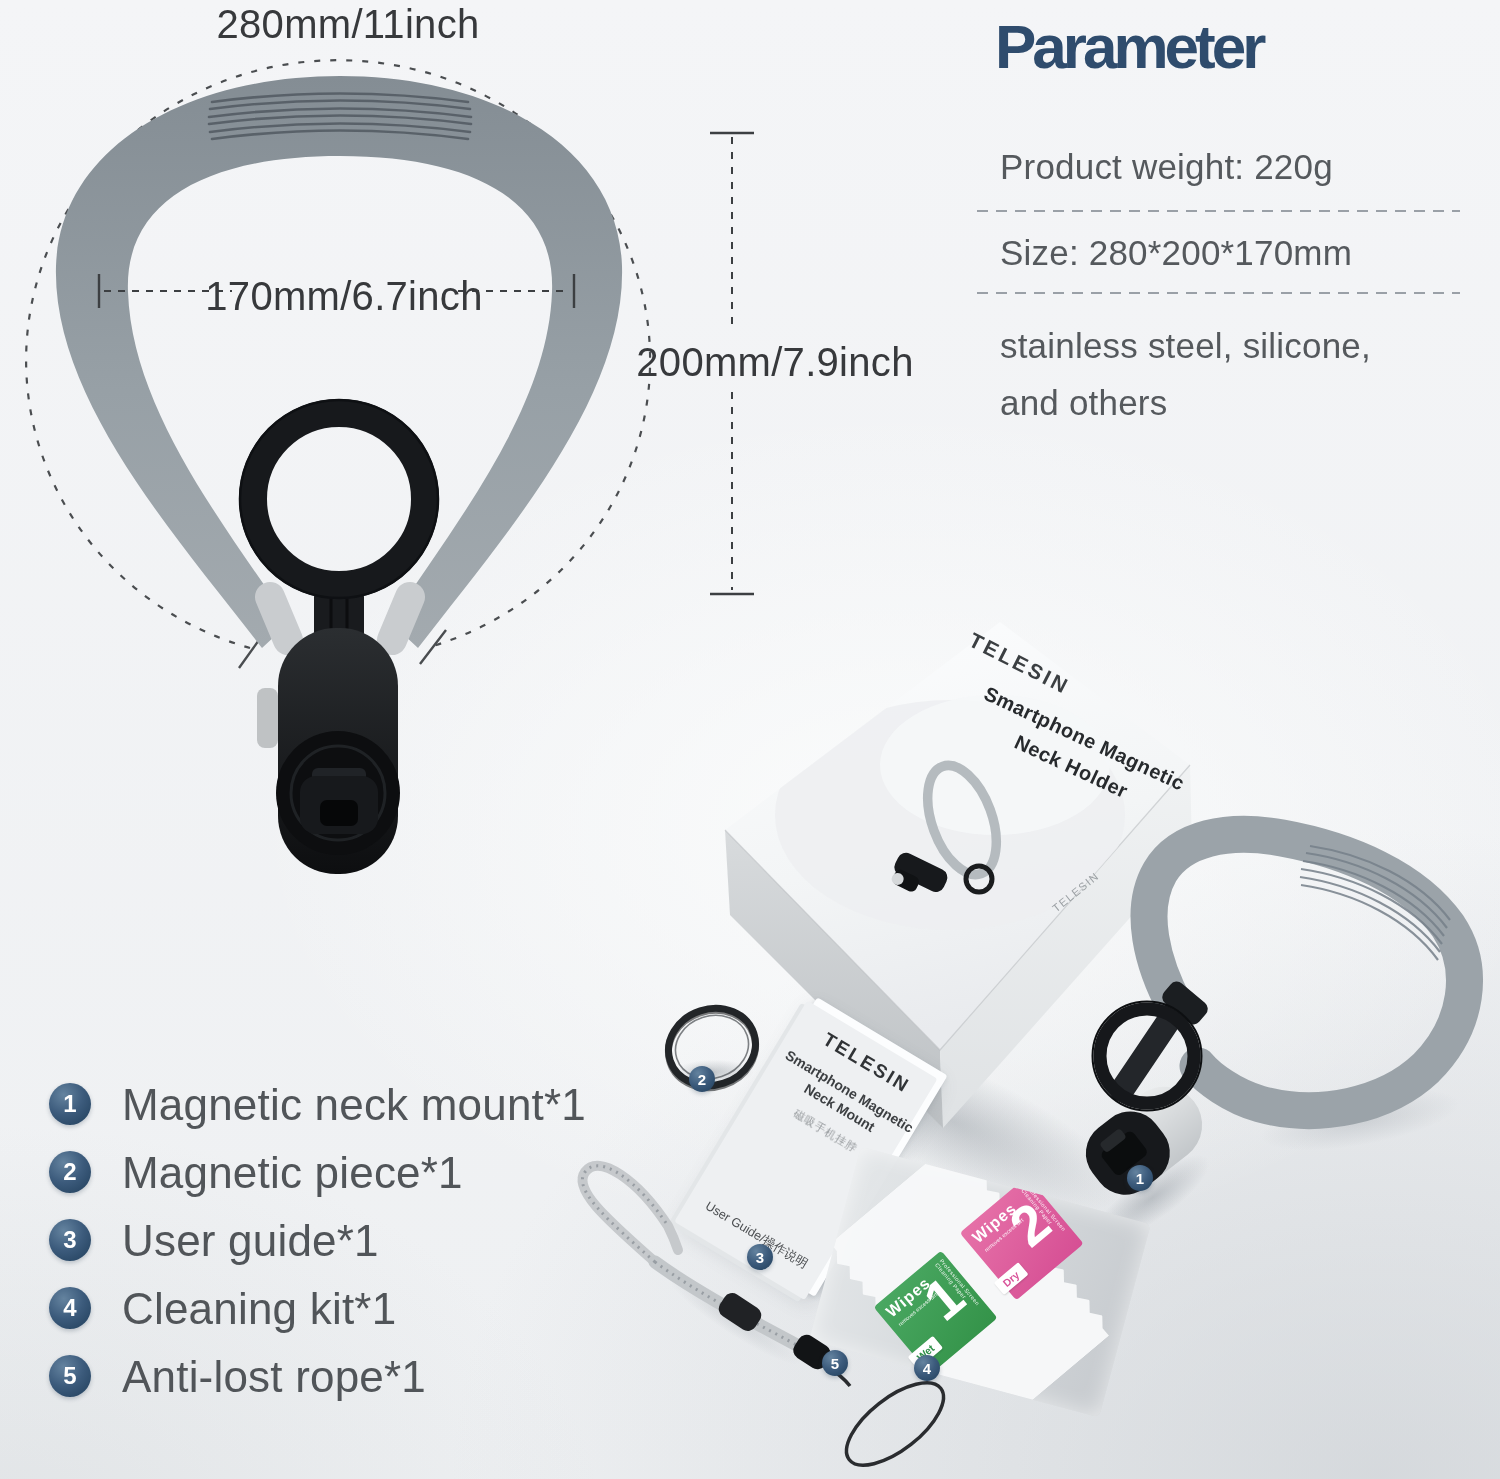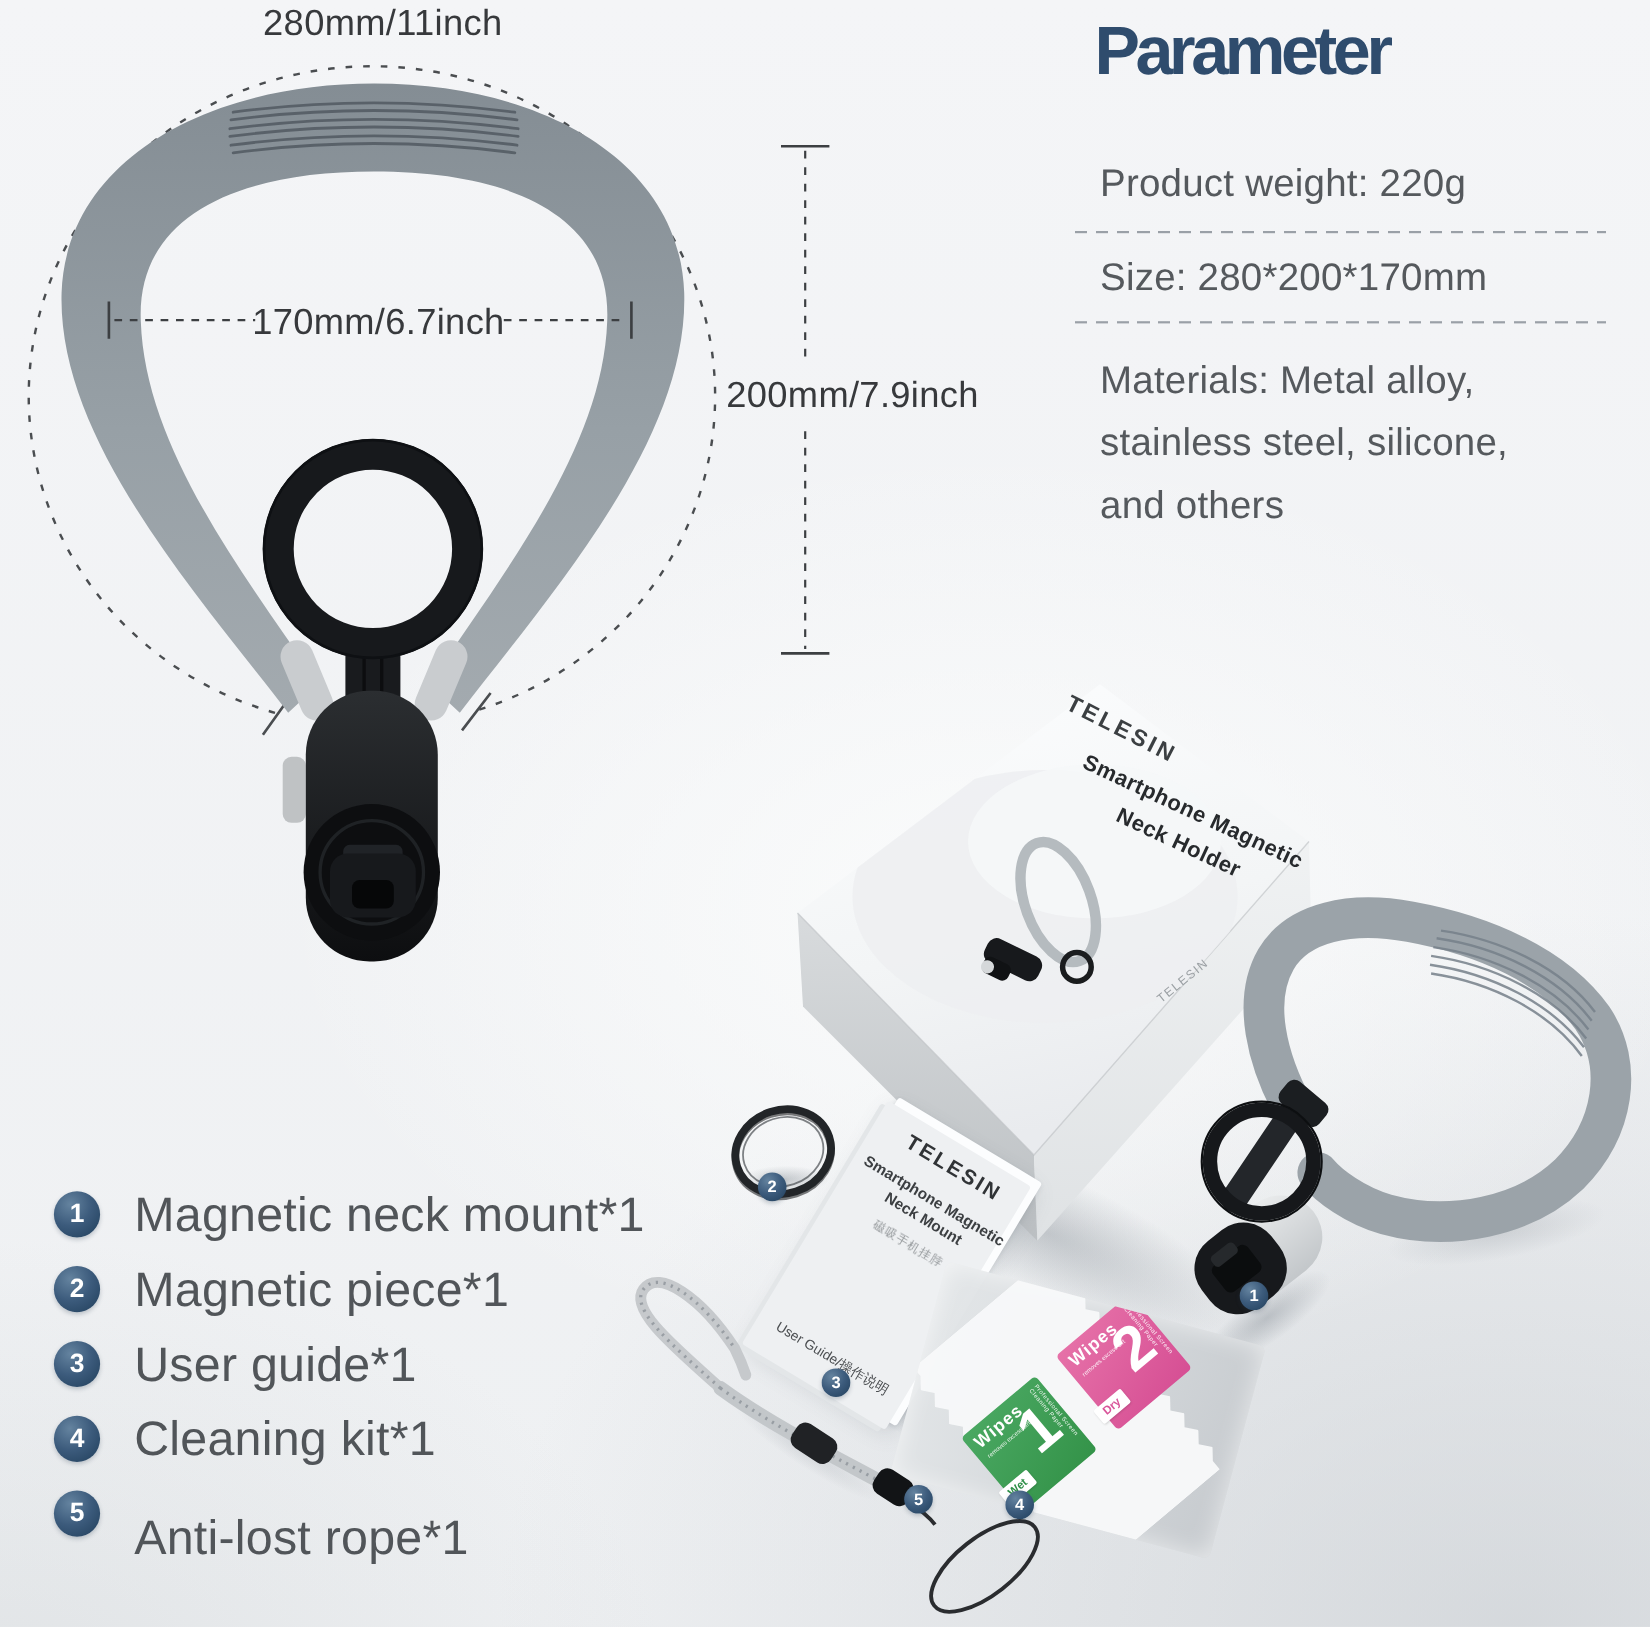--- a/index.html
+++ b/index.html
@@ -12,21 +12,21 @@
       linear-gradient(#f4f5f7, #eef0f2);}
   .abs{position:absolute;}
   svg.layer{position:absolute;left:0;top:0;z-index:2;}
   svg.overlay{position:absolute;left:0;top:0;z-index:4;pointer-events:none;}
 
   
   .gshadow{position:absolute;z-index:1;border-radius:50%;
     background:radial-gradient(closest-side, rgba(92,102,112,.30), rgba(92,102,112,0) 72%);}
 
   
-  .dim{z-index:5;font-size:33px;color:#37393c;text-align:center;letter-spacing:.3px;}
+  .dim{z-index:5;font-size:40px;color:#37393c;text-align:center;letter-spacing:.3px;}
   .sec-title{z-index:5;font-size:62px;font-weight:bold;letter-spacing:-4px;color:#2f4c6d;line-height:1;}
   .param-row{z-index:5;font-size:35px;color:#55595d;letter-spacing:.2px;}
   .dash-div{z-index:5;height:2px;
     background:repeating-linear-gradient(90deg,#9aa0a7 0 11px,rgba(0,0,0,0) 11px 19px);}
   .pack-label{z-index:5;font-size:44px;color:#515559;letter-spacing:.2px;}
   .badge{position:absolute;z-index:6;border-radius:50%;color:#fff;font-weight:bold;
     display:flex;align-items:center;justify-content:center;
     background:radial-gradient(circle at 35% 28%, #64839f 0%, #3c5b7c 48%, #203e5a 100%);
     box-shadow:0 2px 4px rgba(40,60,80,.25);}
   .badge.big{width:42px;height:42px;font-size:24px;}
@@ -233,36 +233,35 @@
   <div class="abs dim" style="left:198px;top:2px;width:300px;">280mm/11inch</div>
   <div class="abs dim" style="left:194px;top:274px;width:300px;">170mm/6.7inch</div>
   <div class="abs dim" style="left:625px;top:340px;width:300px;">200mm/7.9inch</div>
 
   <div class="abs sec-title" style="left:995px;top:16px;">Parameter</div>
   <div class="abs param-row" style="left:1000px;top:147px;">Product weight: 220g</div>
   <div class="abs dash-div" style="left:977px;top:210px;width:483px;"></div>
   <div class="abs param-row" style="left:1000px;top:233px;">Size: 280*200*170mm</div>
   <div class="abs dash-div" style="left:977px;top:292px;width:483px;"></div>
   <div class="abs param-row" style="left:1000px;top:317px;line-height:57px;">
-    <div>Materials: Metal alloy,</div>
     <div>stainless steel, silicone,</div>
     <div>and others</div>
   </div>
 
 
   <div class="badge big" style="left:49px;top:1083px;">1</div>
   <div class="abs pack-label" style="left:122px;top:1080px;">Magnetic neck mount*1</div>
   <div class="badge big" style="left:49px;top:1151px;">2</div>
   <div class="abs pack-label" style="left:122px;top:1148px;">Magnetic piece*1</div>
   <div class="badge big" style="left:49px;top:1219px;">3</div>
   <div class="abs pack-label" style="left:122px;top:1216px;">User guide*1</div>
   <div class="badge big" style="left:49px;top:1287px;">4</div>
   <div class="abs pack-label" style="left:122px;top:1284px;">Cleaning kit*1</div>
   <div class="badge big" style="left:49px;top:1355px;">5</div>
-  <div class="abs pack-label" style="left:122px;top:1352px;margin-top:22px;">Anti-lost rope*1</div>
+  <div class="abs pack-label" style="left:122px;top:1352px;">Anti-lost rope*1</div>
 
   <div class="abs box-brand" style="left:976px;top:628px;">TELESIN</div>
   <div class="abs box-title" style="left:982px;top:674px;">
     <div>Smartphone Magnetic</div>
     <div>Neck Holder</div>
   </div>
   <div class="abs box-side-brand" style="left:1050px;top:905px;">TELESIN</div>
 
   <div class="abs booklet">
     <div class="bk-brand">TELESIN</div>

